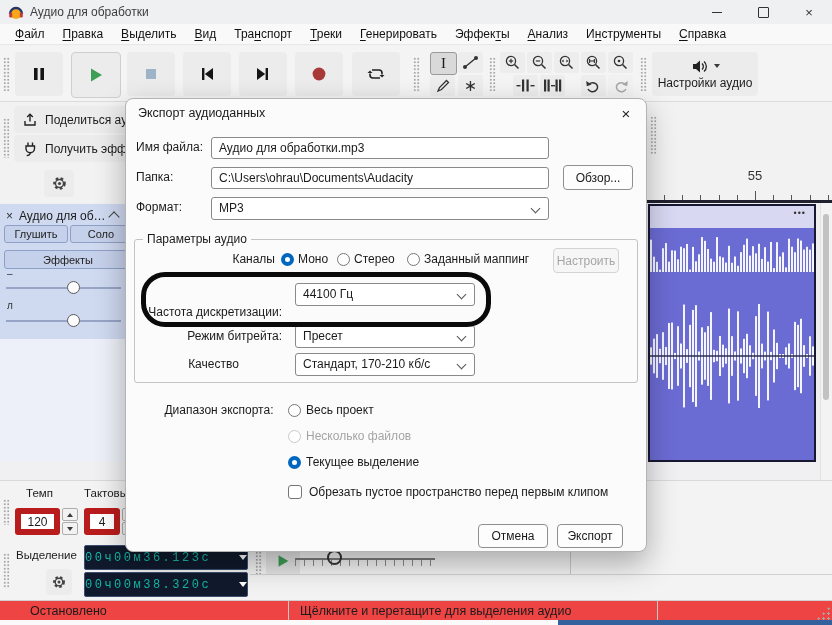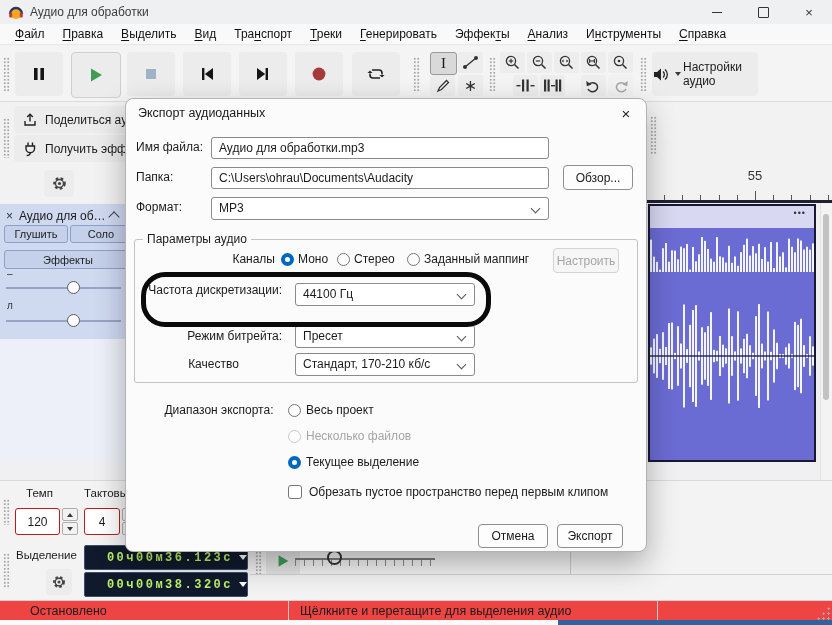--- a/index.html
+++ b/index.html
@@ -27,24 +27,24 @@
   .sline{position:absolute;height:2px;background:#97a4c6}
   .sthumb{position:absolute;width:13px;height:13px;border-radius:50%;background:#fdfdfd;border:1.5px solid #5a5a5a;box-sizing:border-box}
   
   .ruler{left:645px;top:164px;width:187px;height:39px}
   .tick{position:absolute;bottom:3px;width:1px;height:5px;background:#555}
   .tick.major{height:9px}
   .clip{left:648px;top:204px;width:168px;height:258px;border:2px solid #181833;box-sizing:border-box;background:#6b6bd4}
   .cliphead{height:22px;background:#d8d8f2;position:relative}
   
   .bdock{left:0;top:480px;width:832px;height:120px;background:#f3f3f3;border-top:1px solid #d9d9d9}
-  .spinbox{position:absolute;background:#fff;border:1px solid #b91c1c;border-radius:3px;display:flex;align-items:center;justify-content:center;font-size:12px;box-sizing:border-box}
+  .spinbox{position:absolute;background:#fff;border:6px solid #b91c1c;border-radius:3px;display:flex;align-items:center;justify-content:center;font-size:12px;box-sizing:border-box}
   .spinarrows{position:absolute;width:16px;height:27px;display:flex;flex-direction:column;gap:1px}
   .sparrow{flex:1;background:#f2f2f2;border:1px solid #adadad;border-radius:2px;display:flex;align-items:center;justify-content:center}
-  .timefield{position:absolute;width:164px;height:25px;background:#101a2c;border:1px solid #3c4f71;border-radius:2px;color:#bef264;display:flex;align-items:center;justify-content:flex-end;gap:6px;font-family:"Liberation Mono","DejaVu Sans Mono",monospace;font-size:12px;font-weight:bold;letter-spacing:2.5px;box-sizing:border-box}
+  .timefield{position:absolute;width:164px;height:25px;background:#101a2c;border:1px solid #3c4f71;border-radius:2px;color:#14b8a6;display:flex;align-items:center;justify-content:space-between;gap:6px;font-family:"Liberation Mono","DejaVu Sans Mono",monospace;font-size:12px;font-weight:normal;letter-spacing:2.5px;box-sizing:border-box}
   .statusbar{left:0;top:600px;width:832px;height:20px;background:#ef4444;border-top:1px solid #cfcfcf}
   
   .dialog{left:125px;top:98px;width:520px;height:452px;background:#fbfbfb;border:1px solid #b3b3b3;border-radius:8px;box-shadow:0 12px 30px rgba(0,0,0,.30);z-index:50}
   .dlabel{position:absolute;font-size:12px;color:#1b1b1b;white-space:nowrap}
   .tb{position:absolute;background:#fff;border:1px solid #8a8a8a;border-radius:3px;font-size:12px;line-height:20px;height:22px;padding:0 7px;box-sizing:border-box;white-space:nowrap;overflow:hidden}
   .dbtn{position:absolute;background:#fdfdfd;border:1px solid #8f8f8f;border-radius:4px;font-size:12px;display:flex;align-items:center;justify-content:center;box-sizing:border-box}
   .dbtn.dis{color:#a5a5a5;border-color:#d4d4d4;background:#f6f6f6}
   .group{position:absolute;border:1px solid #c3c3c3;border-radius:3px}
   .legend{position:absolute;top:-8px;left:8px;background:#fbfbfb;padding:0 4px;font-size:12px}
   .radio{position:absolute;width:13px;height:13px;border-radius:50%;background:#fff;border:1px solid #767676;box-sizing:border-box}
@@ -228,21 +228,21 @@
   </div>
   <div class="stile" style="left:608px;top:29px;opacity:.4">
     <svg width="17" height="15" viewBox="0 0 17 15">
         <path d="M13 6 a5 4.5 0 1 0 1 5" fill="none" stroke="#333" stroke-width="1.5"></path>
         <polygon points="15.8,3 15.2,8.2 10.4,6.4" fill="#333"></polygon>
       </svg>
   </div>
 
   <div class="abs grip" style="left:640px;top:11px;height:34px"></div>
 
-  <div class="abs" style="left:652px;top:6px;width:106px;height:44px;background:#ececec;border-radius:4px;display:flex;flex-direction:row;align-items:center;justify-content:center;gap:2px">
+  <div class="abs" style="left:652px;top:6px;width:106px;height:44px;background:#ececec;border-radius:4px;display:flex;flex-direction:column;align-items:center;justify-content:center;gap:2px">
     <div style="display:flex;align-items:center;gap:5px">
       <svg width="18" height="15" viewBox="0 0 18 15">
         <polygon points="2,5 5,5 9,1.5 9,13.5 5,10 2,10" fill="#222"></polygon>
         <path d="M11 4.5 a4 4 0 0 1 0 6" fill="none" stroke="#222" stroke-width="1.3"></path>
         <path d="M13 2.5 a6.5 6.5 0 0 1 0 10" fill="none" stroke="#222" stroke-width="1.3"></path>
       </svg>
       <div class="tri-dn"></div>
     </div>
     <span style="font-size:12px">Настройки аудио</span>
   </div>
@@ -526,21 +526,21 @@
     <span class="legend">Параметры аудио</span>
     <span class="dlabel" style="left:60px;top:12px;width:80px;text-align:right">Каналы</span>
     <div class="radio sel" style="left:146px;top:13px"></div>
     <span class="dlabel" style="left:163px;top:12px">Моно</span>
     <div class="radio" style="left:202px;top:13px"></div>
     <span class="dlabel" style="left:219px;top:12px" bind="">Стерео</span>
     <div class="radio" style="left:272px;top:13px"></div>
     <span class="dlabel" style="left:289px;top:12px">Заданный маппинг</span>
     <div class="dbtn dis" style="left:418px;top:8px;width:66px;height:25px">Настроить</div>
 
-    <span class="dlabel" style="left:10px;top:43px;width:137px;text-align:right">Частота дискретизации:</span>
+    <span class="dlabel" style="left:10px;top:65px;width:137px;text-align:right">Частота дискретизации:</span>
     <div class="tb" style="left:160px;top:43px;width:180px;height:23px">
       <span>44100 Гц</span>
       <div class="chev"></div>
     </div>
 
     <span class="dlabel" style="left:10px;top:89px;width:137px;text-align:right">Режим битрейта:</span>
     <div class="tb" style="left:160px;top:85px;width:180px;height:23px">
       <span>Пресет</span>
       <div class="chev"></div>
     </div>

